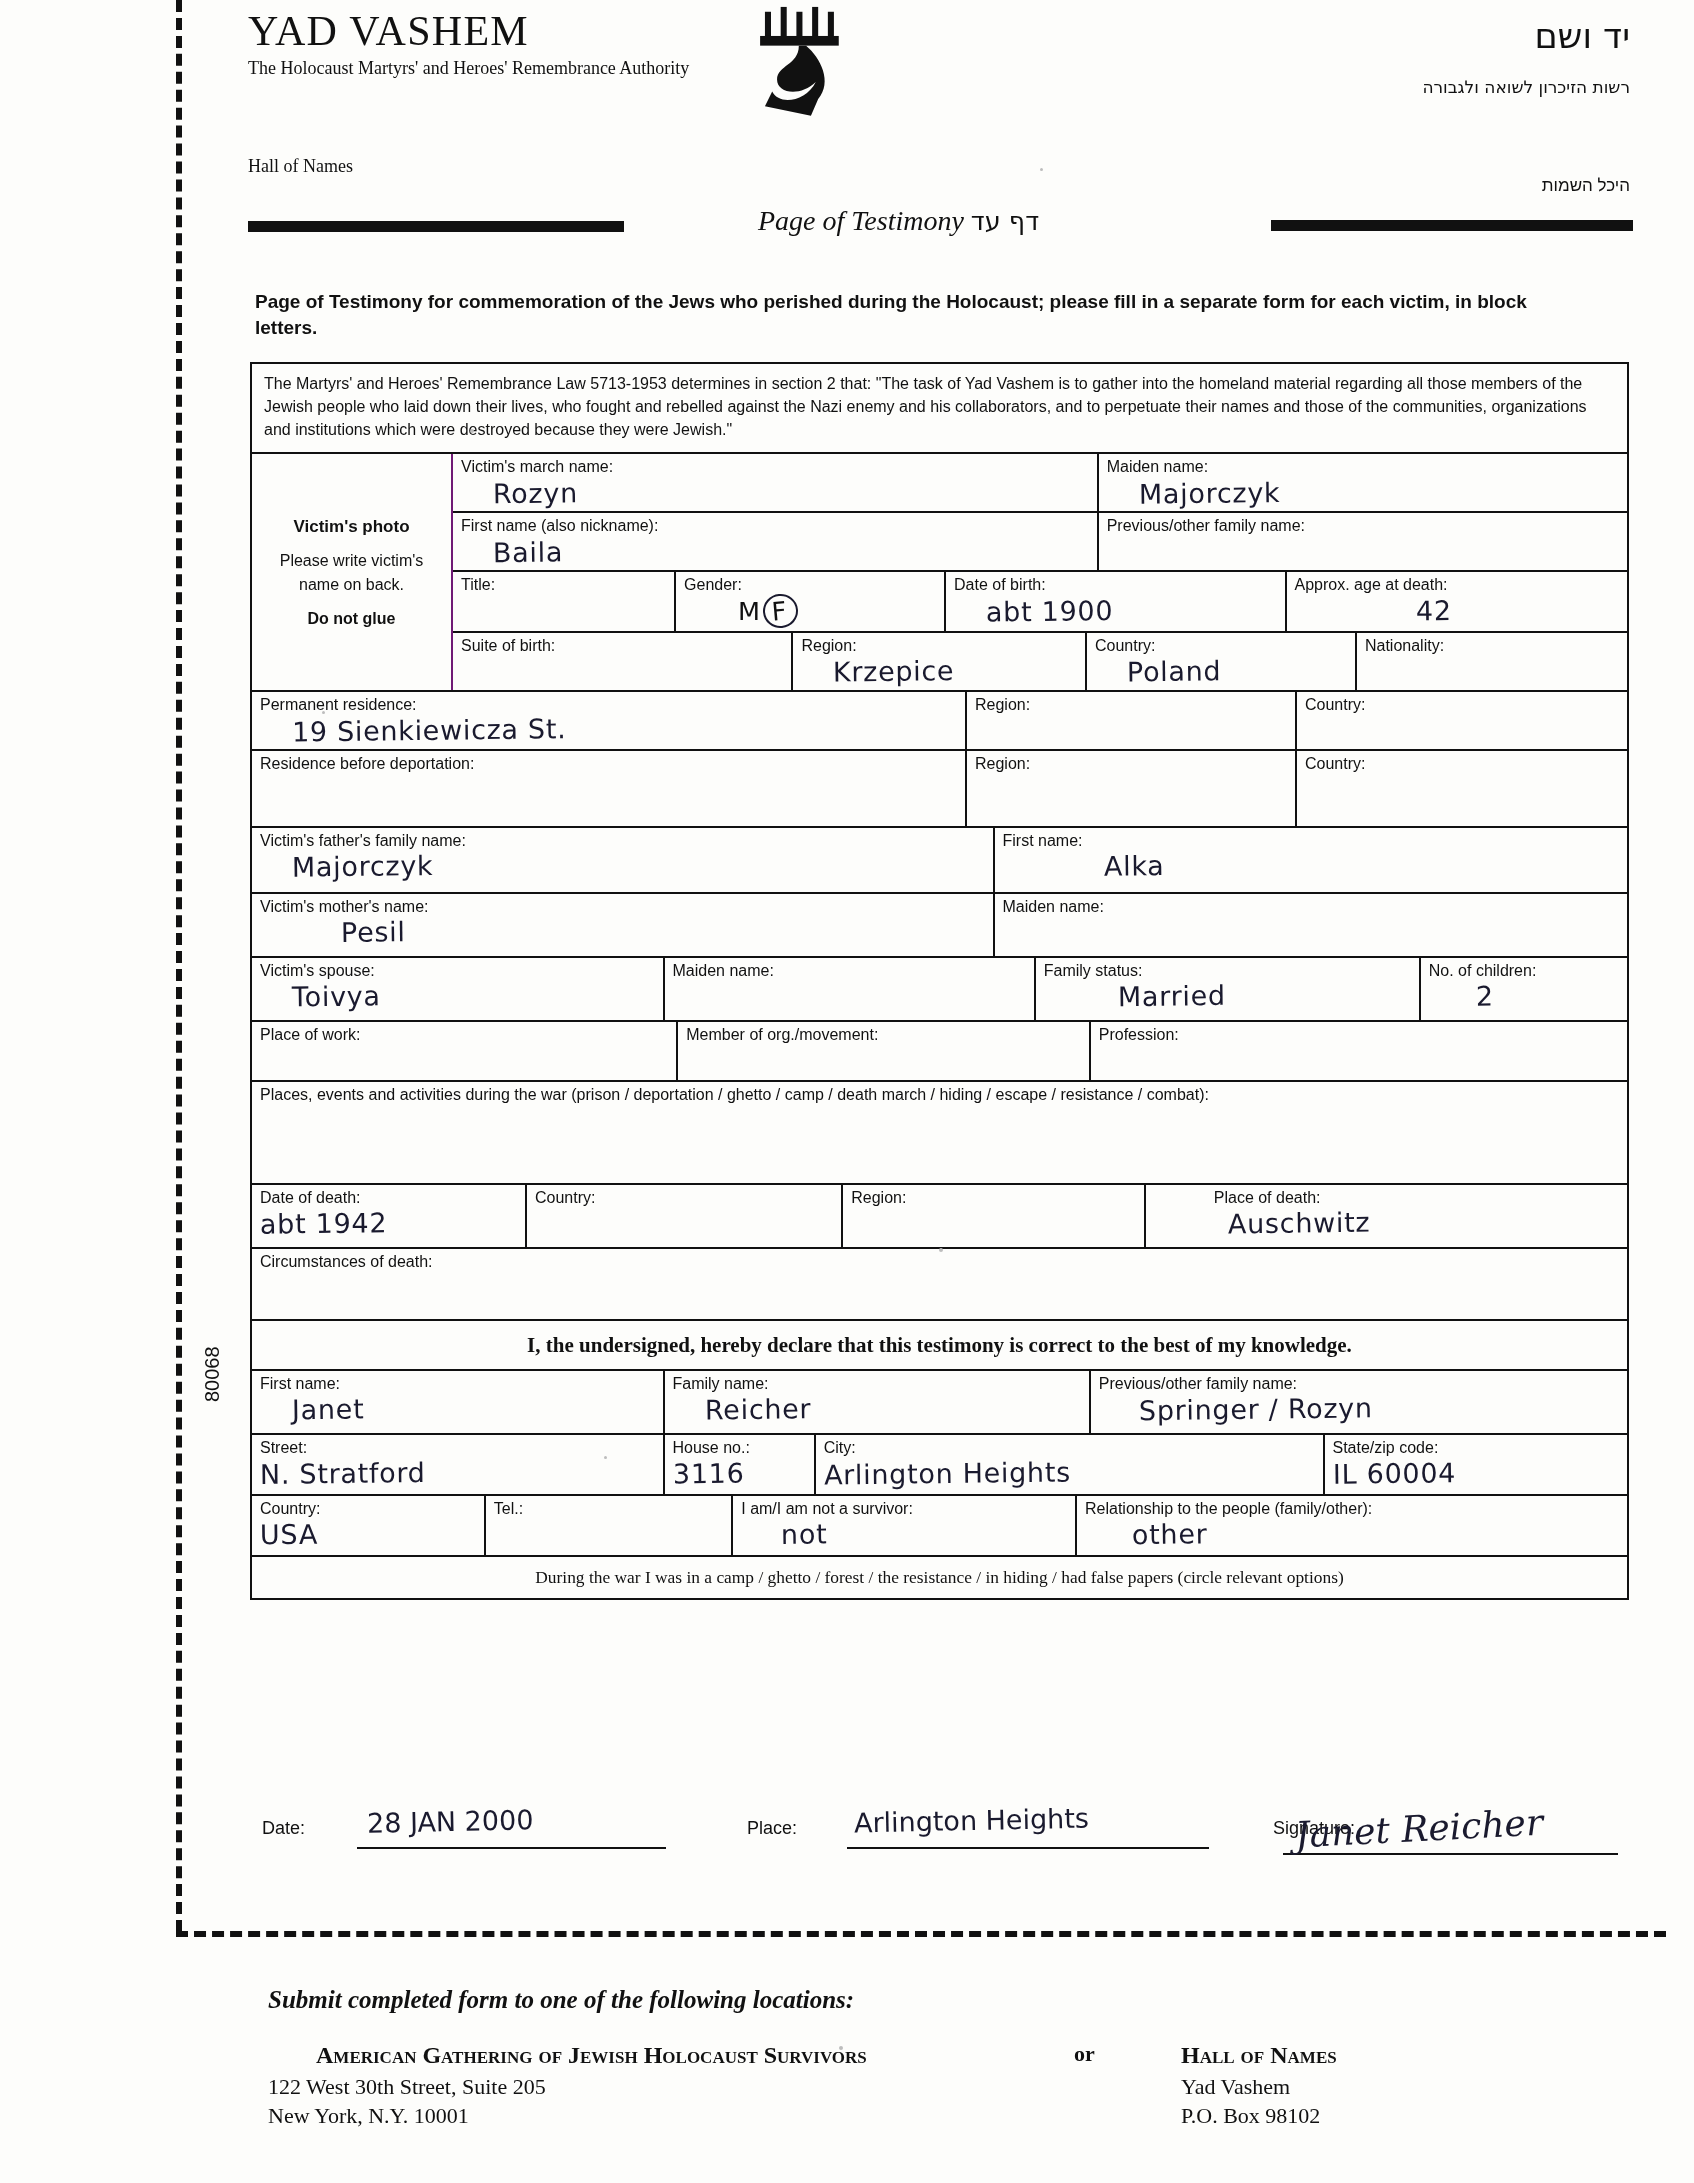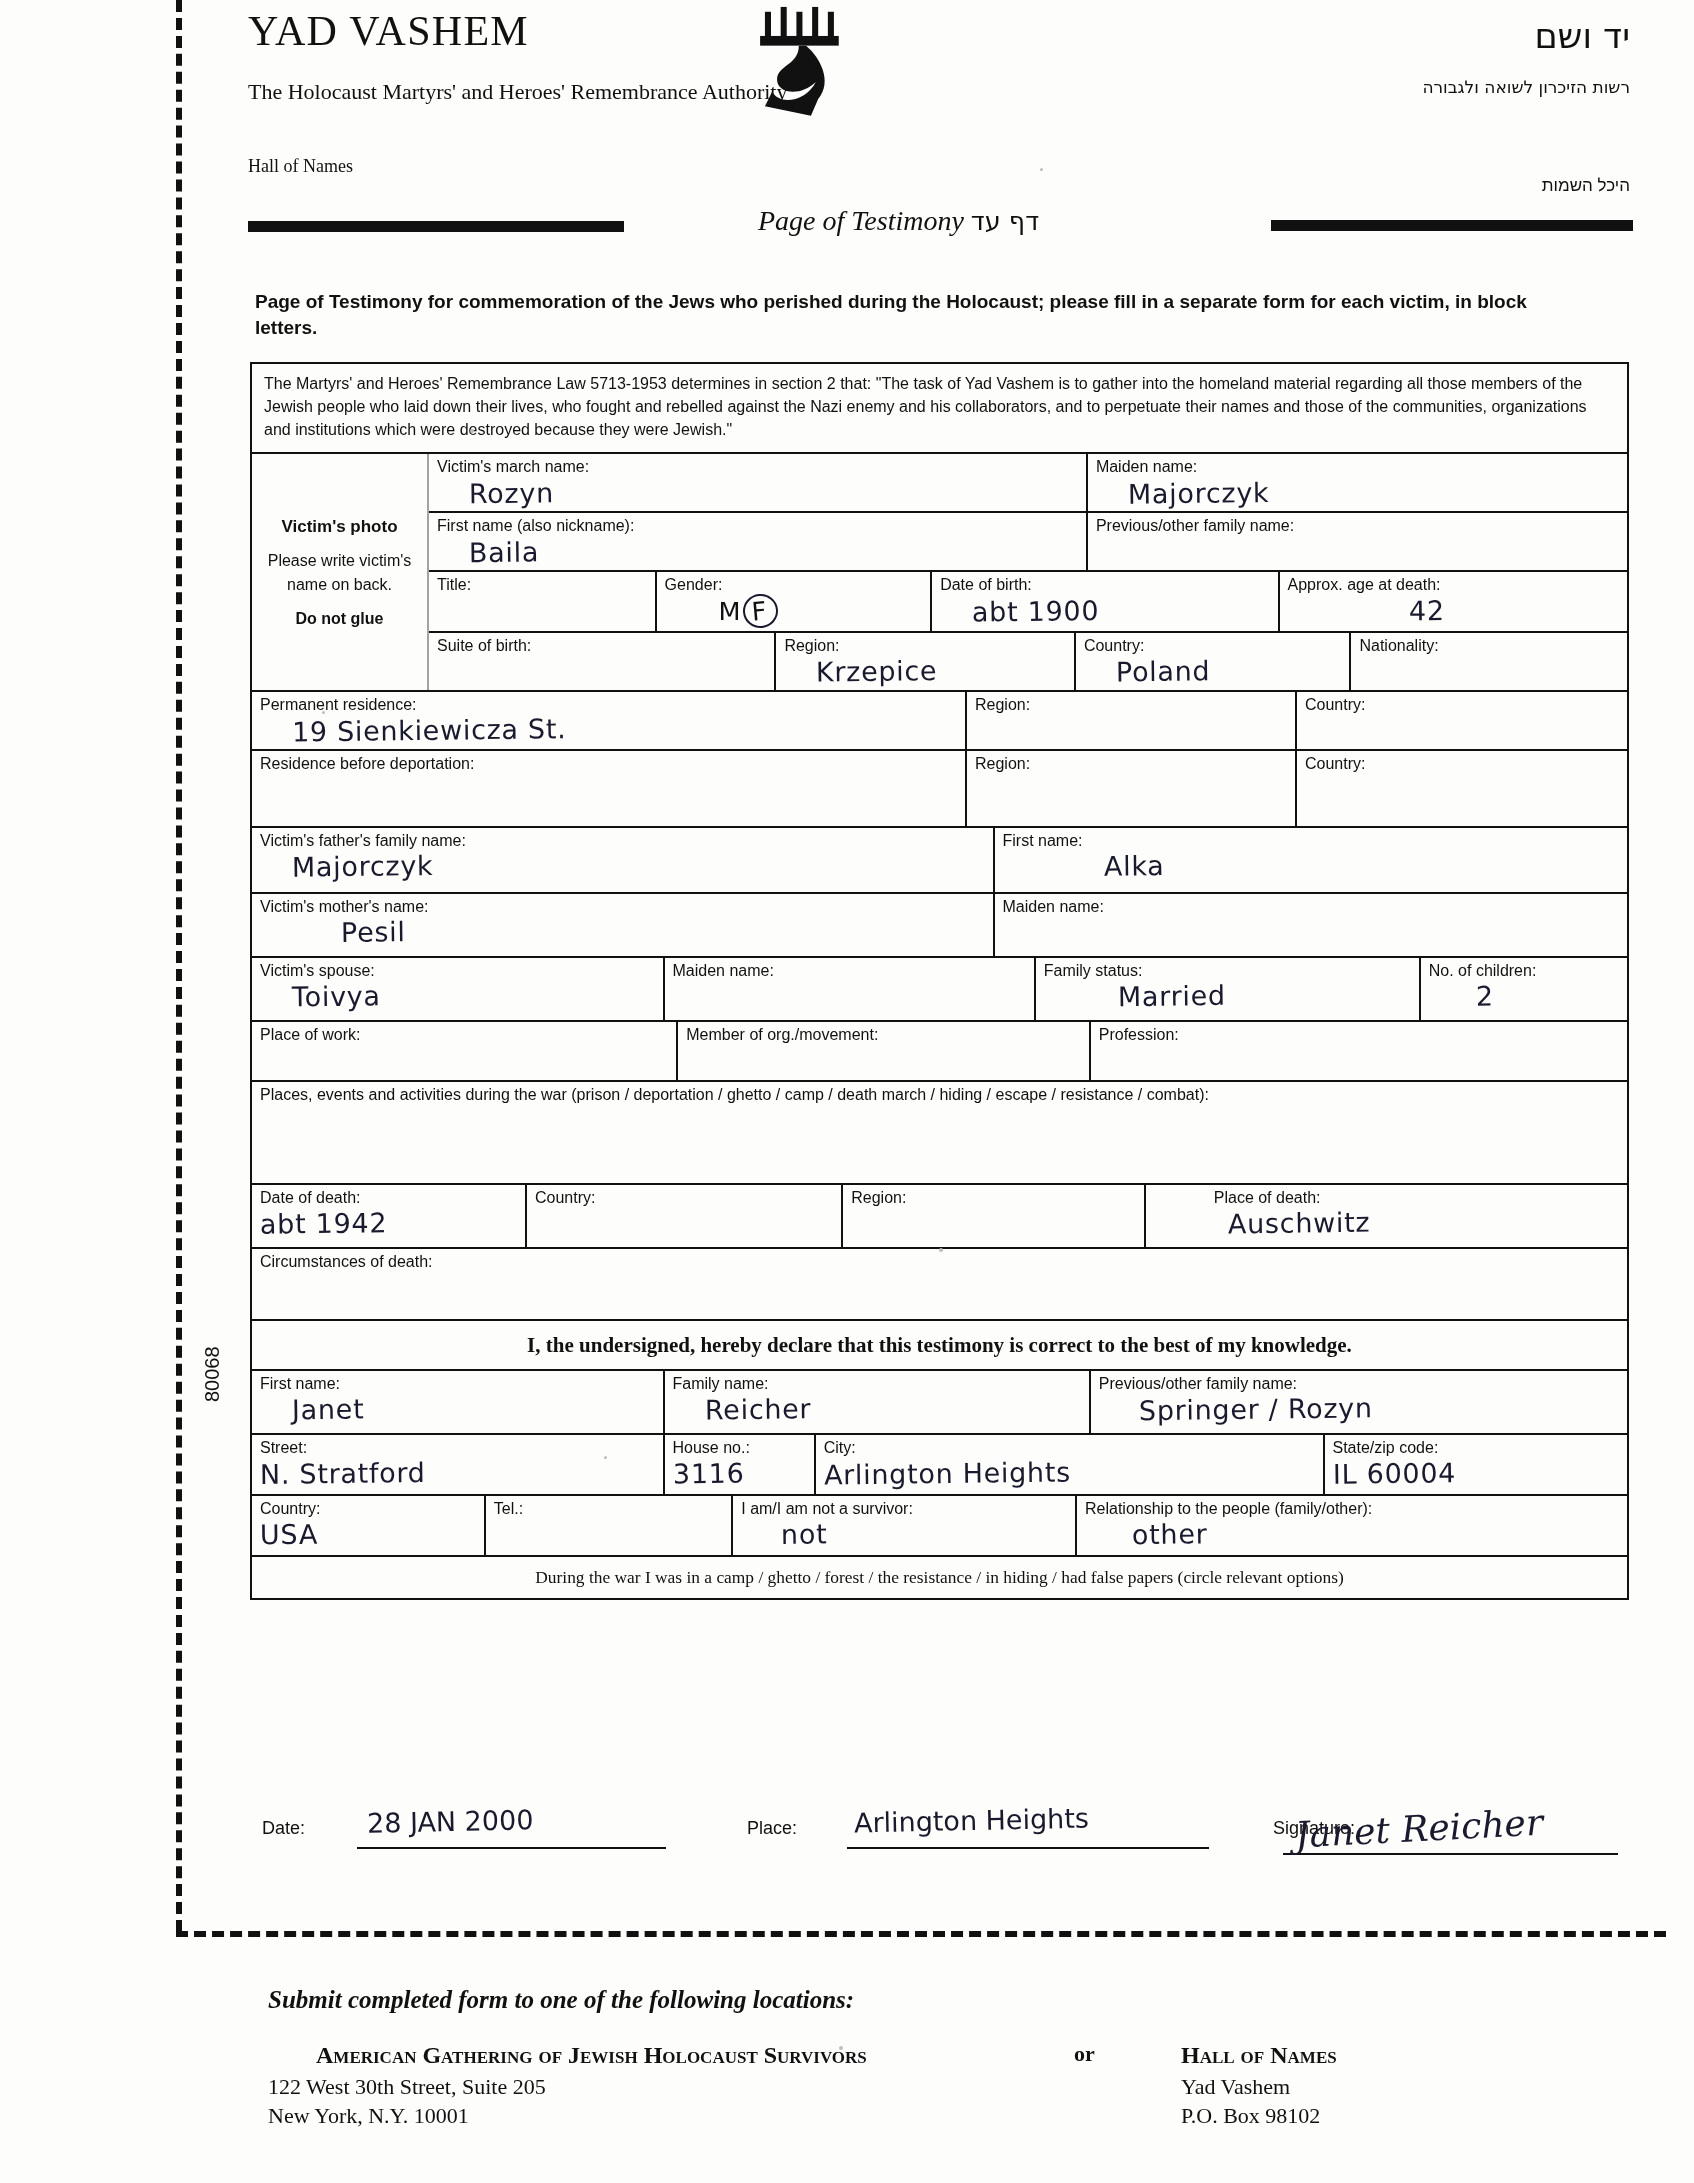--- a/index.html
+++ b/index.html
@@ -16,21 +16,21 @@
     left:0;top:0;
     width:1695px;height:2183px;
     background:#fdfdfb;
   }
   
   .hdr{position:absolute;left:248px;top:6.7px;width:1382px;}
   .hdr-title{
     font-size:42px;letter-spacing:1.3px;font-family:"Liberation Serif",serif;
   }
   .hdr-sub{
-    font-size:22px;margin-top:24px;font-family:"Liberation Serif",serif;
+    font-size:18px;margin-top:3px;font-family:"Liberation Serif",serif;
   }
   .hdr-hall{
     position:absolute;left:0;top:149px;font-size:18px;
   }
   .heb-main{
     position:absolute;right:0;top:9.4px;font-size:35px;direction:rtl;
     font-family:"DejaVu Sans",sans-serif;
   }
   .heb-sub{
     position:absolute;right:0;top:70px;font-size:17px;direction:rtl;
@@ -90,22 +90,22 @@
     font-size:27px;
     color:#1a1a2e;
     padding-left:32px;
     margin-top:1.3px;
     white-space:nowrap;
     letter-spacing:0.7px;
     transform:rotate(-0.7deg);
     display:inline-block;
   }
   .photo{
-    width:177px;
-    border-right:2px solid #a3a3a3;
+    width:201px;
+    border-right:2px solid #701a75;
     display:flex;flex-direction:column;align-items:center;justify-content:center;
     font-family:"Liberation Sans",sans-serif;
     font-size:16px;text-align:center;line-height:1.5;
     padding:9.4px 4px;
     box-sizing:border-box;
   }
   .photo b{font-size:17px;}
   .stack{flex:1;}
   .declare{
     text-align:center;

